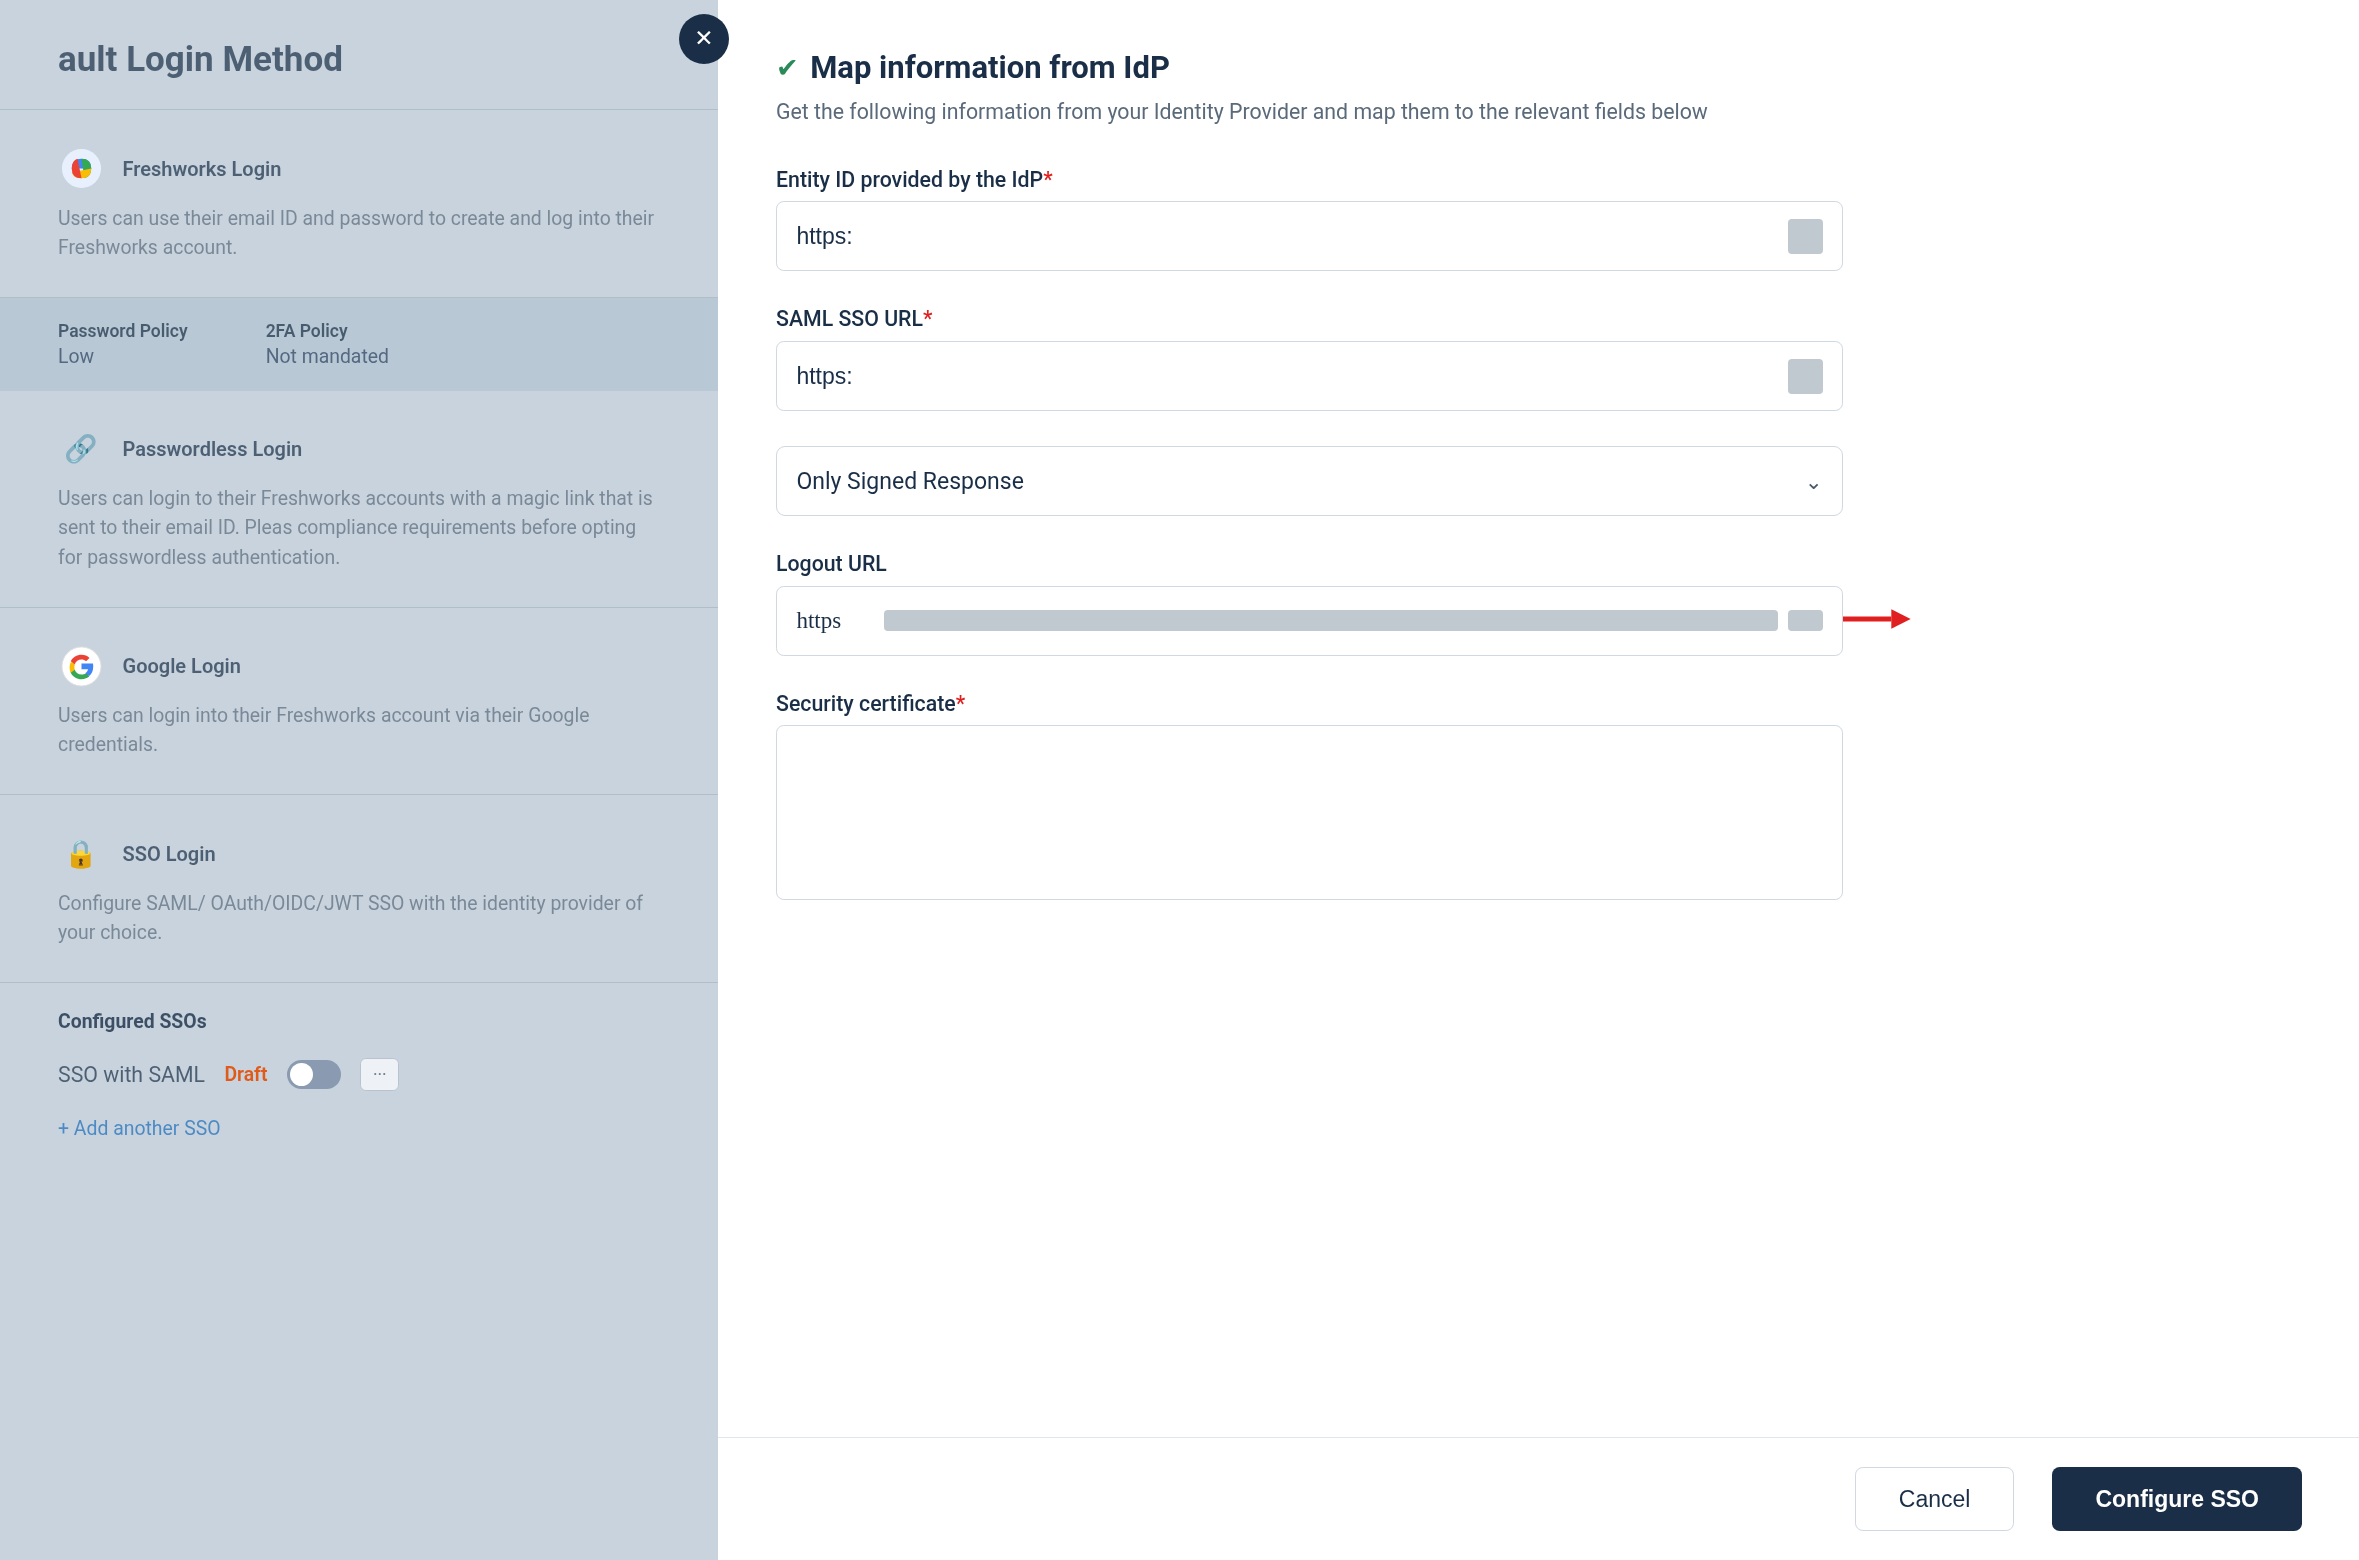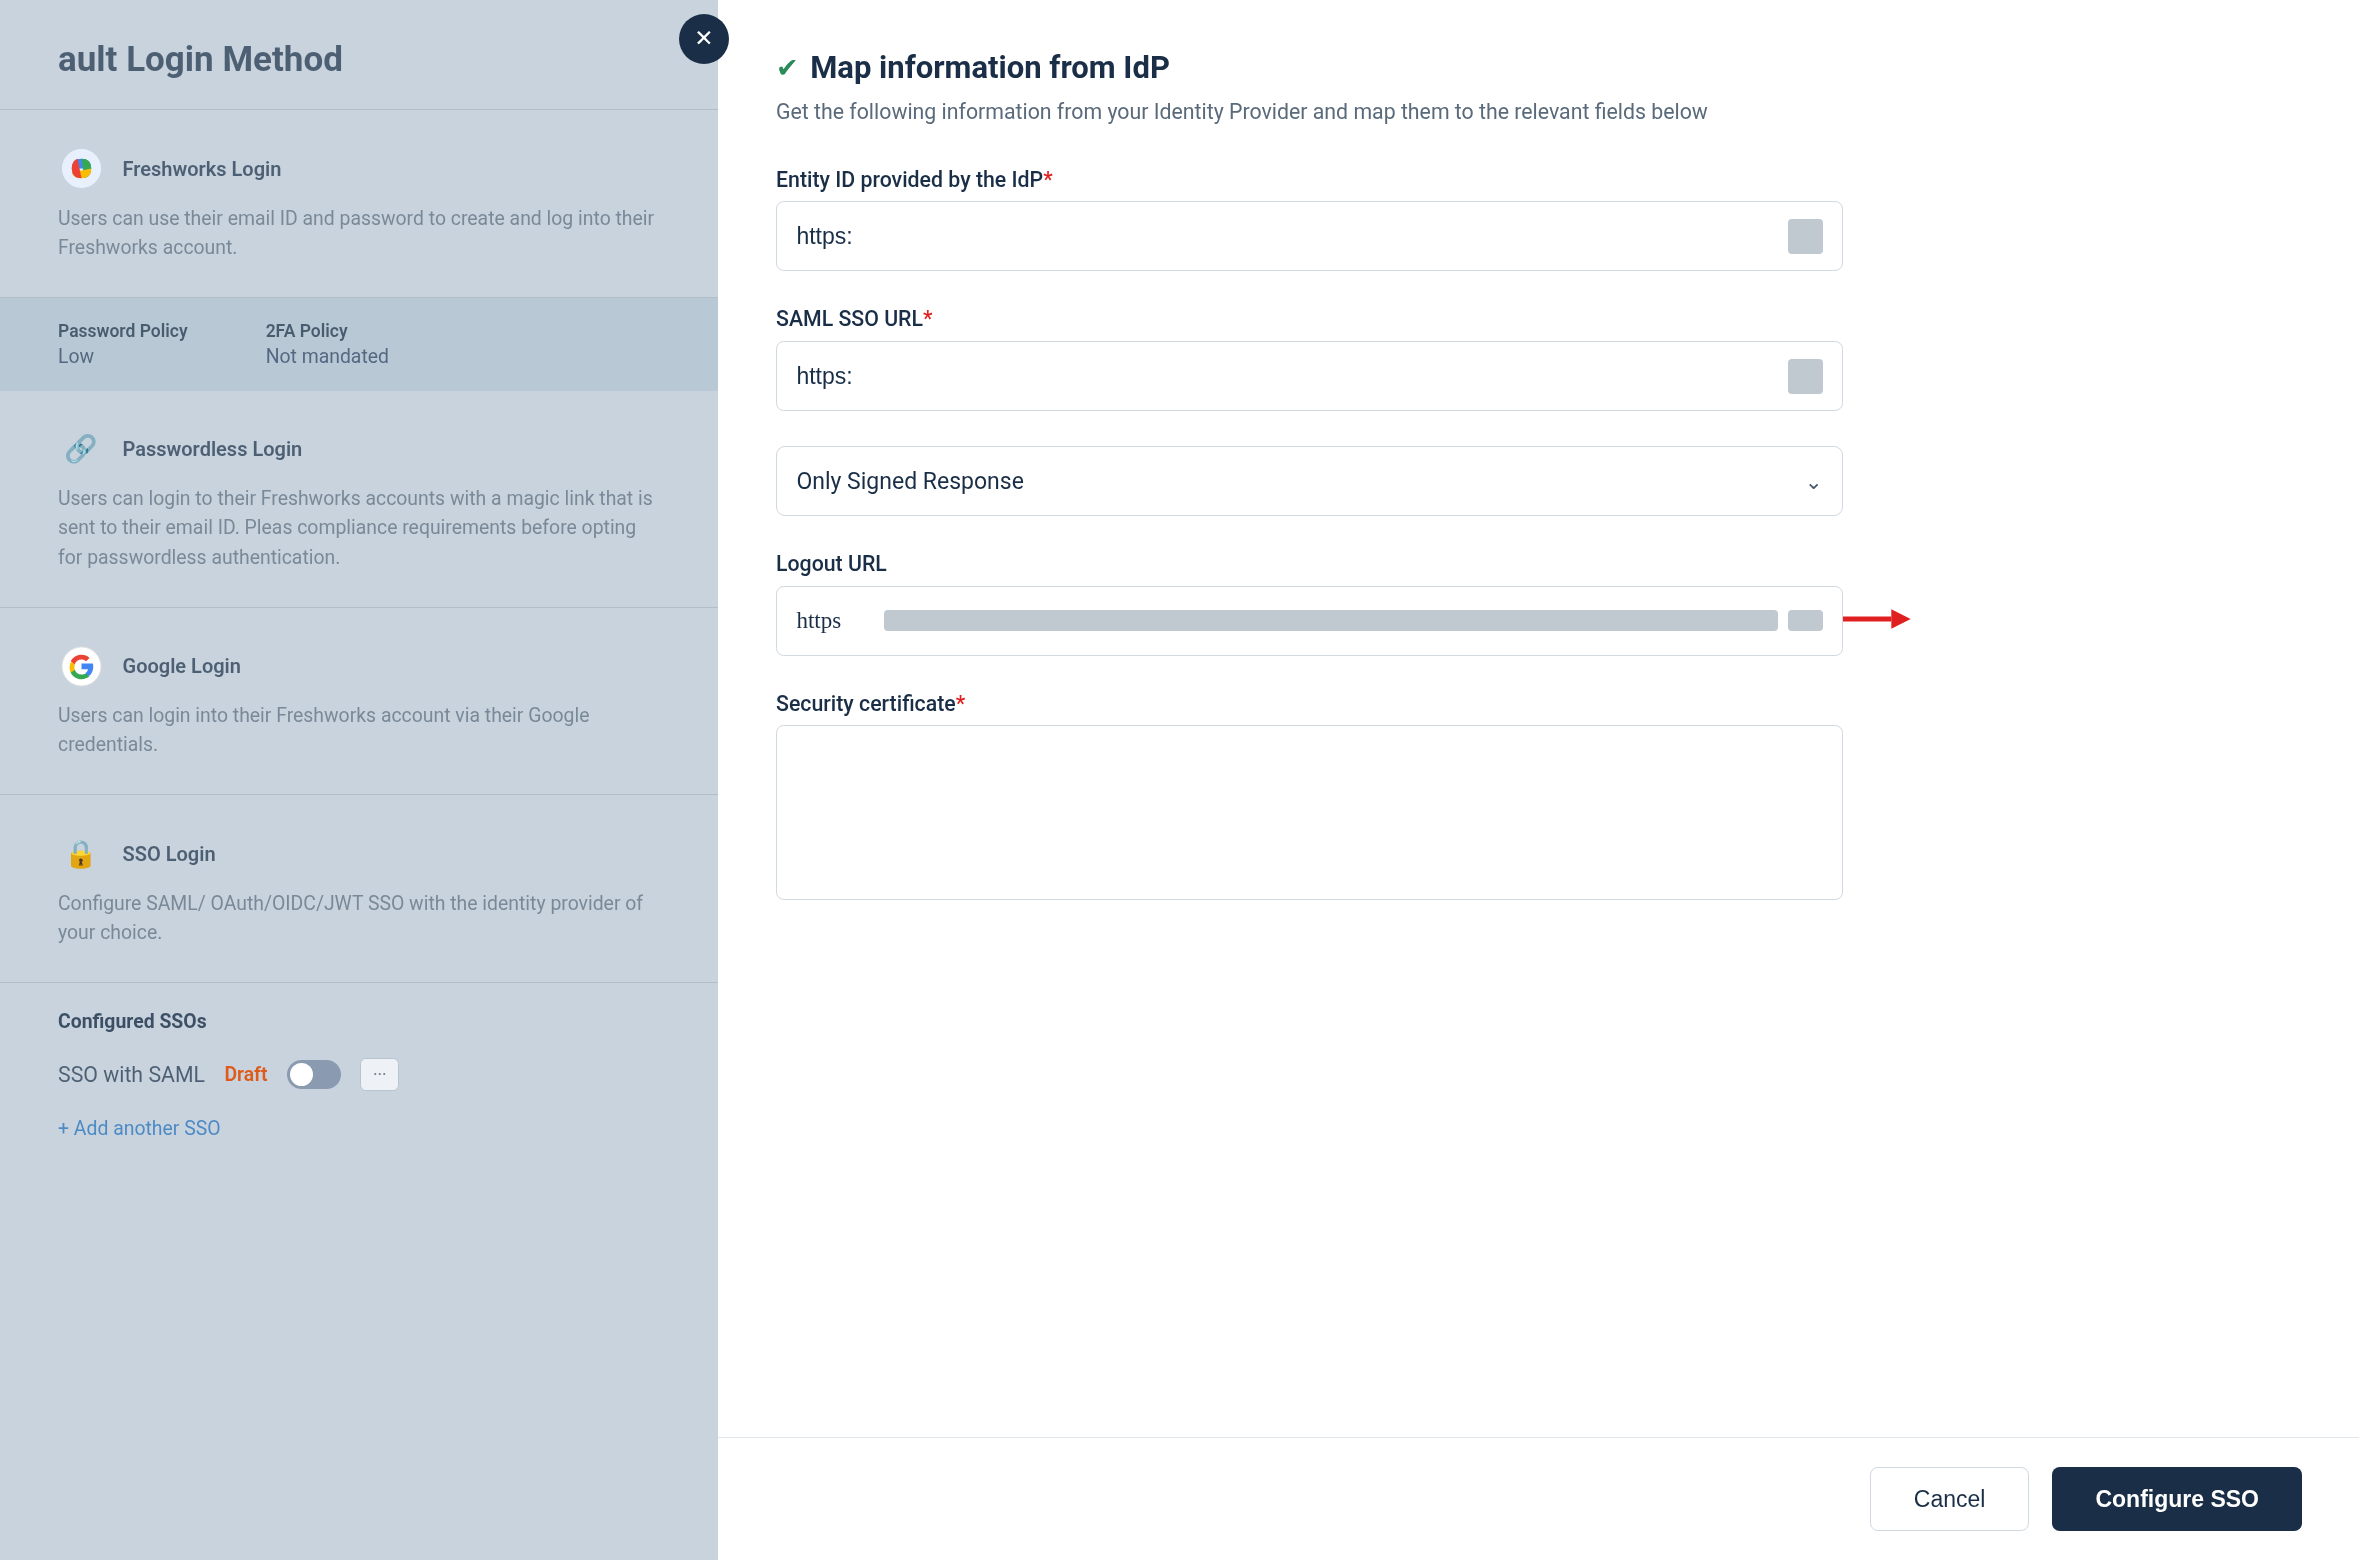--- a/index.html
+++ b/index.html
@@ -378,21 +378,21 @@
       color: #1a2f47;
       resize: none;
       font-family: inherit;
     }
 
     .sso-footer {
       padding: 29px 58px;
       border-top: 1px solid #e0e6eb;
       display: flex;
       justify-content: flex-end;
-      gap: 23px;
+      gap: 38px;
       align-items: center;
     }
 
     .cancel-btn {
       height: 64px;
       padding: 0 43px;
       border: 1.5px solid #d0d8e0;
       border-radius: 7.8px;
       background: white;
       font-size: 23px;

